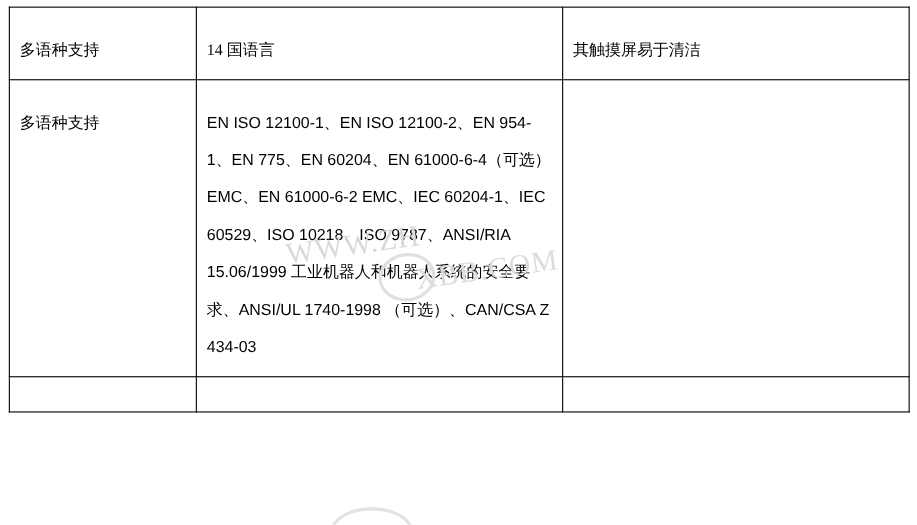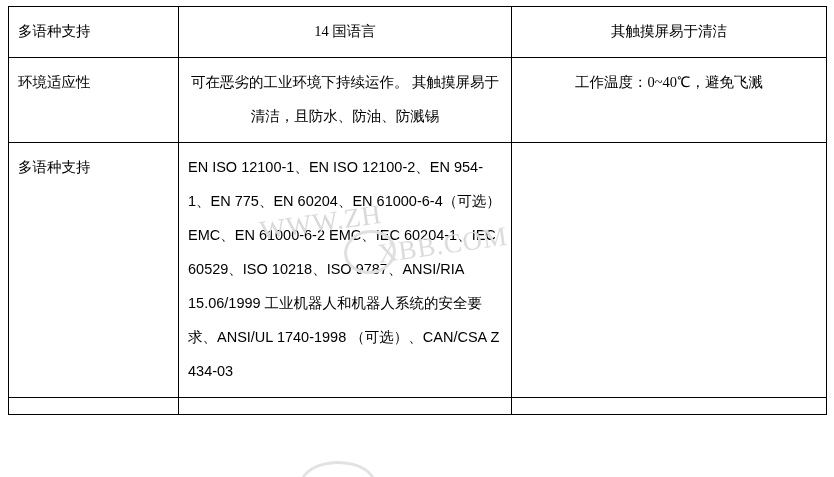--- a/index.html
+++ b/index.html
@@ -82,39 +82,39 @@
     border-collapse: collapse;
     width: 818px;
     margin-left: 8px;
     margin-top: 6px;
     table-layout: fixed;
     background: transparent;
   }
   table.spec td {
     border: 1px solid #000000;
     vertical-align: top;
-    padding: 7px 9px 9px 9px;
+    padding: 22px 9px 9px 9px;
     font-size: 14.5px;
     line-height: 34px;
     background: transparent;
   }
   col.c1 { width: 170px; }
   col.c2 { width: 333px; }
   col.c3 { width: 315px; }
 
   .cjk {
     font-family: "Liberation Serif", serif;
   }
   .mono-mix {
     font-family: Liberation Sans, sans-serif;
     font-size: 13.5px;
     letter-spacing: 0px;
   }
   td.label { white-space: nowrap; }
-  td.cell-std { line-height: 35px; text-align: center; }
+  td.cell-std { line-height: 35px; }
   .clipbot {
     height: 16px;
     overflow: hidden;
   }
   .clipbot td {
     padding-top: 7px;
     padding-bottom: 0;
   }
 </style>
 </head>
@@ -135,25 +135,20 @@
       <col class="c2">
       <col class="c3">
     </colgroup>
     <tbody>
       <tr>
         <td class="label cjk">多语种支持</td>
         <td class="cjk cell-std">14 国语言</td>
         <td class="cjk cell-std">其触摸屏易于清洁</td>
       </tr>
       <tr>
-        <td class="label cjk">环境适应性</td>
-        <td class="cjk cell-std">可在恶劣的工业环境下持续运作。 其触摸屏易于清洁，且防水、防油、防溅锡</td>
-        <td class="cjk cell-std">工作温度：0~40℃，避免飞溅</td>
-      </tr>
-      <tr>
         <td class="label cjk">多语种支持</td>
         <td class="mono-mix">EN ISO 12100-1、EN ISO 12100-2、EN 954-1、EN 775、EN 60204、EN 61000-6-4（可选） EMC、EN 61000-6-2 EMC、IEC 60204-1、IEC 60529、ISO 10218、ISO 9787、ANSI/RIA 15.06/1999 工业机器人和机器人系统的安全要求、ANSI/UL 1740-1998 （可选）、CAN/CSA Z 434-03</td>
         <td></td>
       </tr>
       <tr class="clipbot">
         <td></td>
         <td></td>
         <td></td>
       </tr>
     </tbody>

